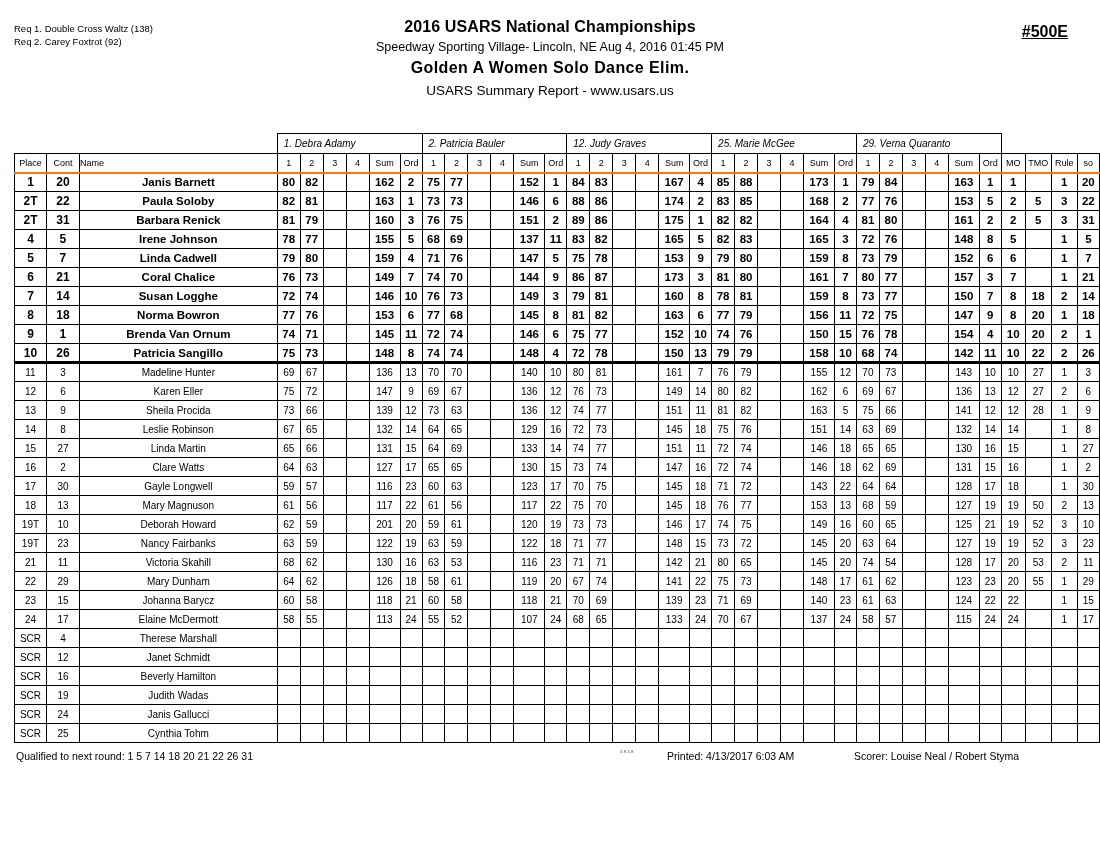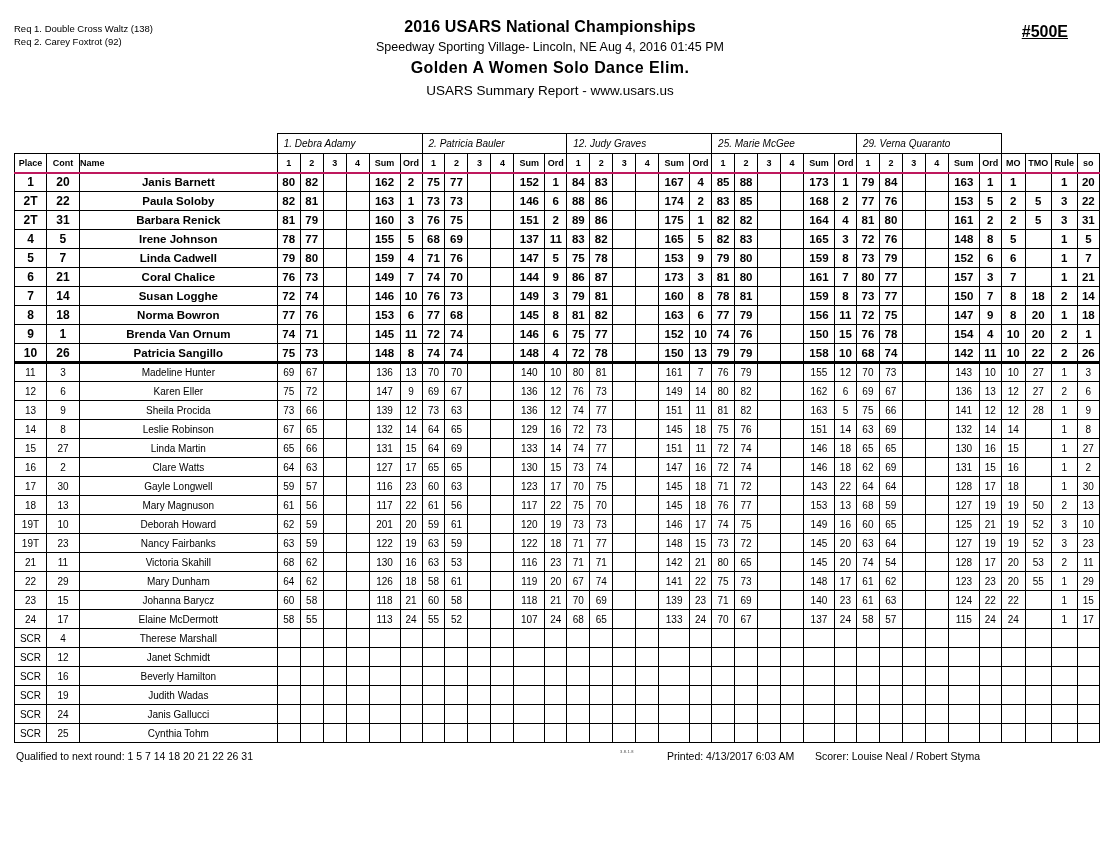--- a/index.html
+++ b/index.html
@@ -62,21 +62,21 @@
 
   .nm { padding-left:6px; }
 
   
   .band td { height:20px; font-size:10px; text-align:left; }
   .band .blank { border:none; }
   .band .grp { padding-left:6px;font-style:italic; }
 
   
   .sep-left  { border-left:4px solid #000; }
-  .hdr-row td { border-bottom:2px solid #be185d; font-size:9px;font-weight:bold; }
+  .hdr-row td { border-bottom:2px solid #f97316; font-size:9px; }
   .thick-bottom td { border-bottom:3px solid #000; }
 
   .bold-row td { font-weight:bold; font-size:11.5px; }
   .bold-row .c-name { font-size:11.5px; }
   .bold-row .c-place, .bold-row .c-cont { font-size:12px; }
   .plain-row td { font-size:10px; }
 
   .scr-row td { font-size:10px; }
 
   
@@ -86,21 +86,21 @@
   }
   .printed {
     position:absolute; left:667px; top:750px;
     font-size:10.5px; white-space:nowrap;
   }
   .verstamp {
     position:absolute; left:620px; top:749px;
     font-size:4px; letter-spacing:0.2px; color:#444;
   }
   .scorer {
-    position:absolute; left:815px; top:750px;
+    position:absolute; left:854px; top:750px;
     font-size:10.5px; white-space:nowrap;
   }
 </style>
 </head>
 <body>
 
 <div class="reqs">
   <div>Req  1.  Double Cross Waltz (138)</div>
   <div>Req  2.  Carey Foxtrot (92)</div>
 </div>

